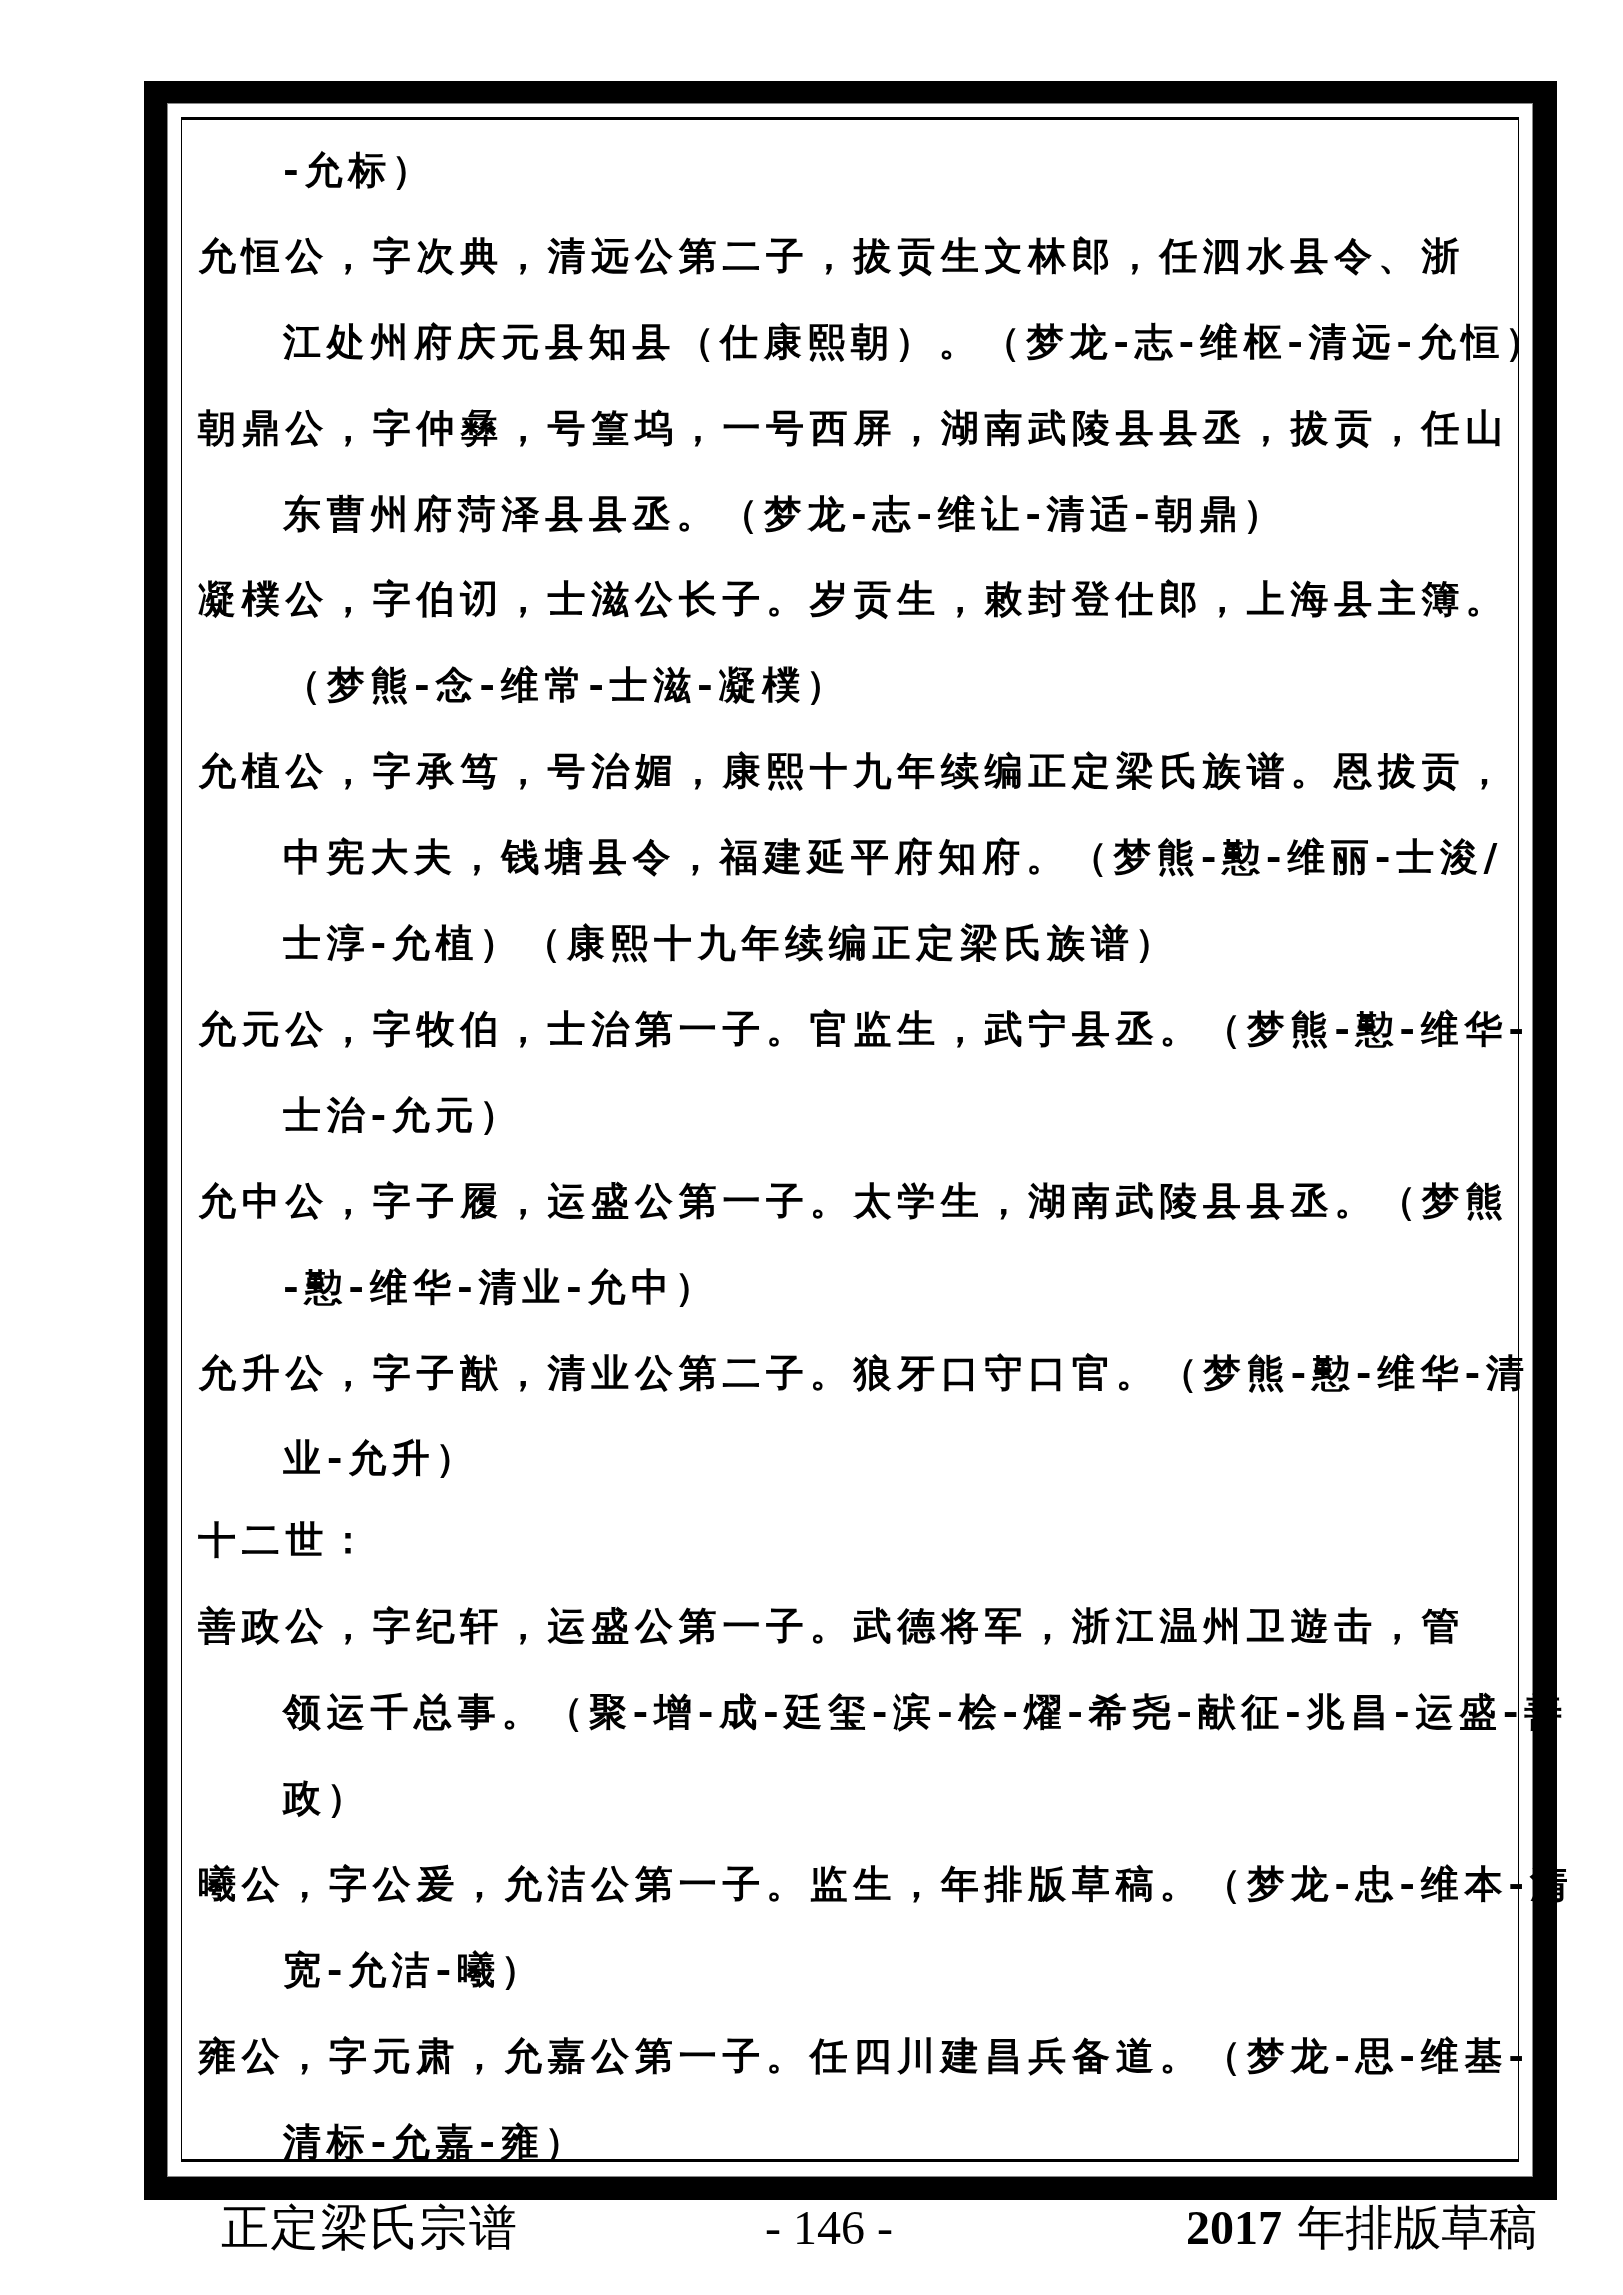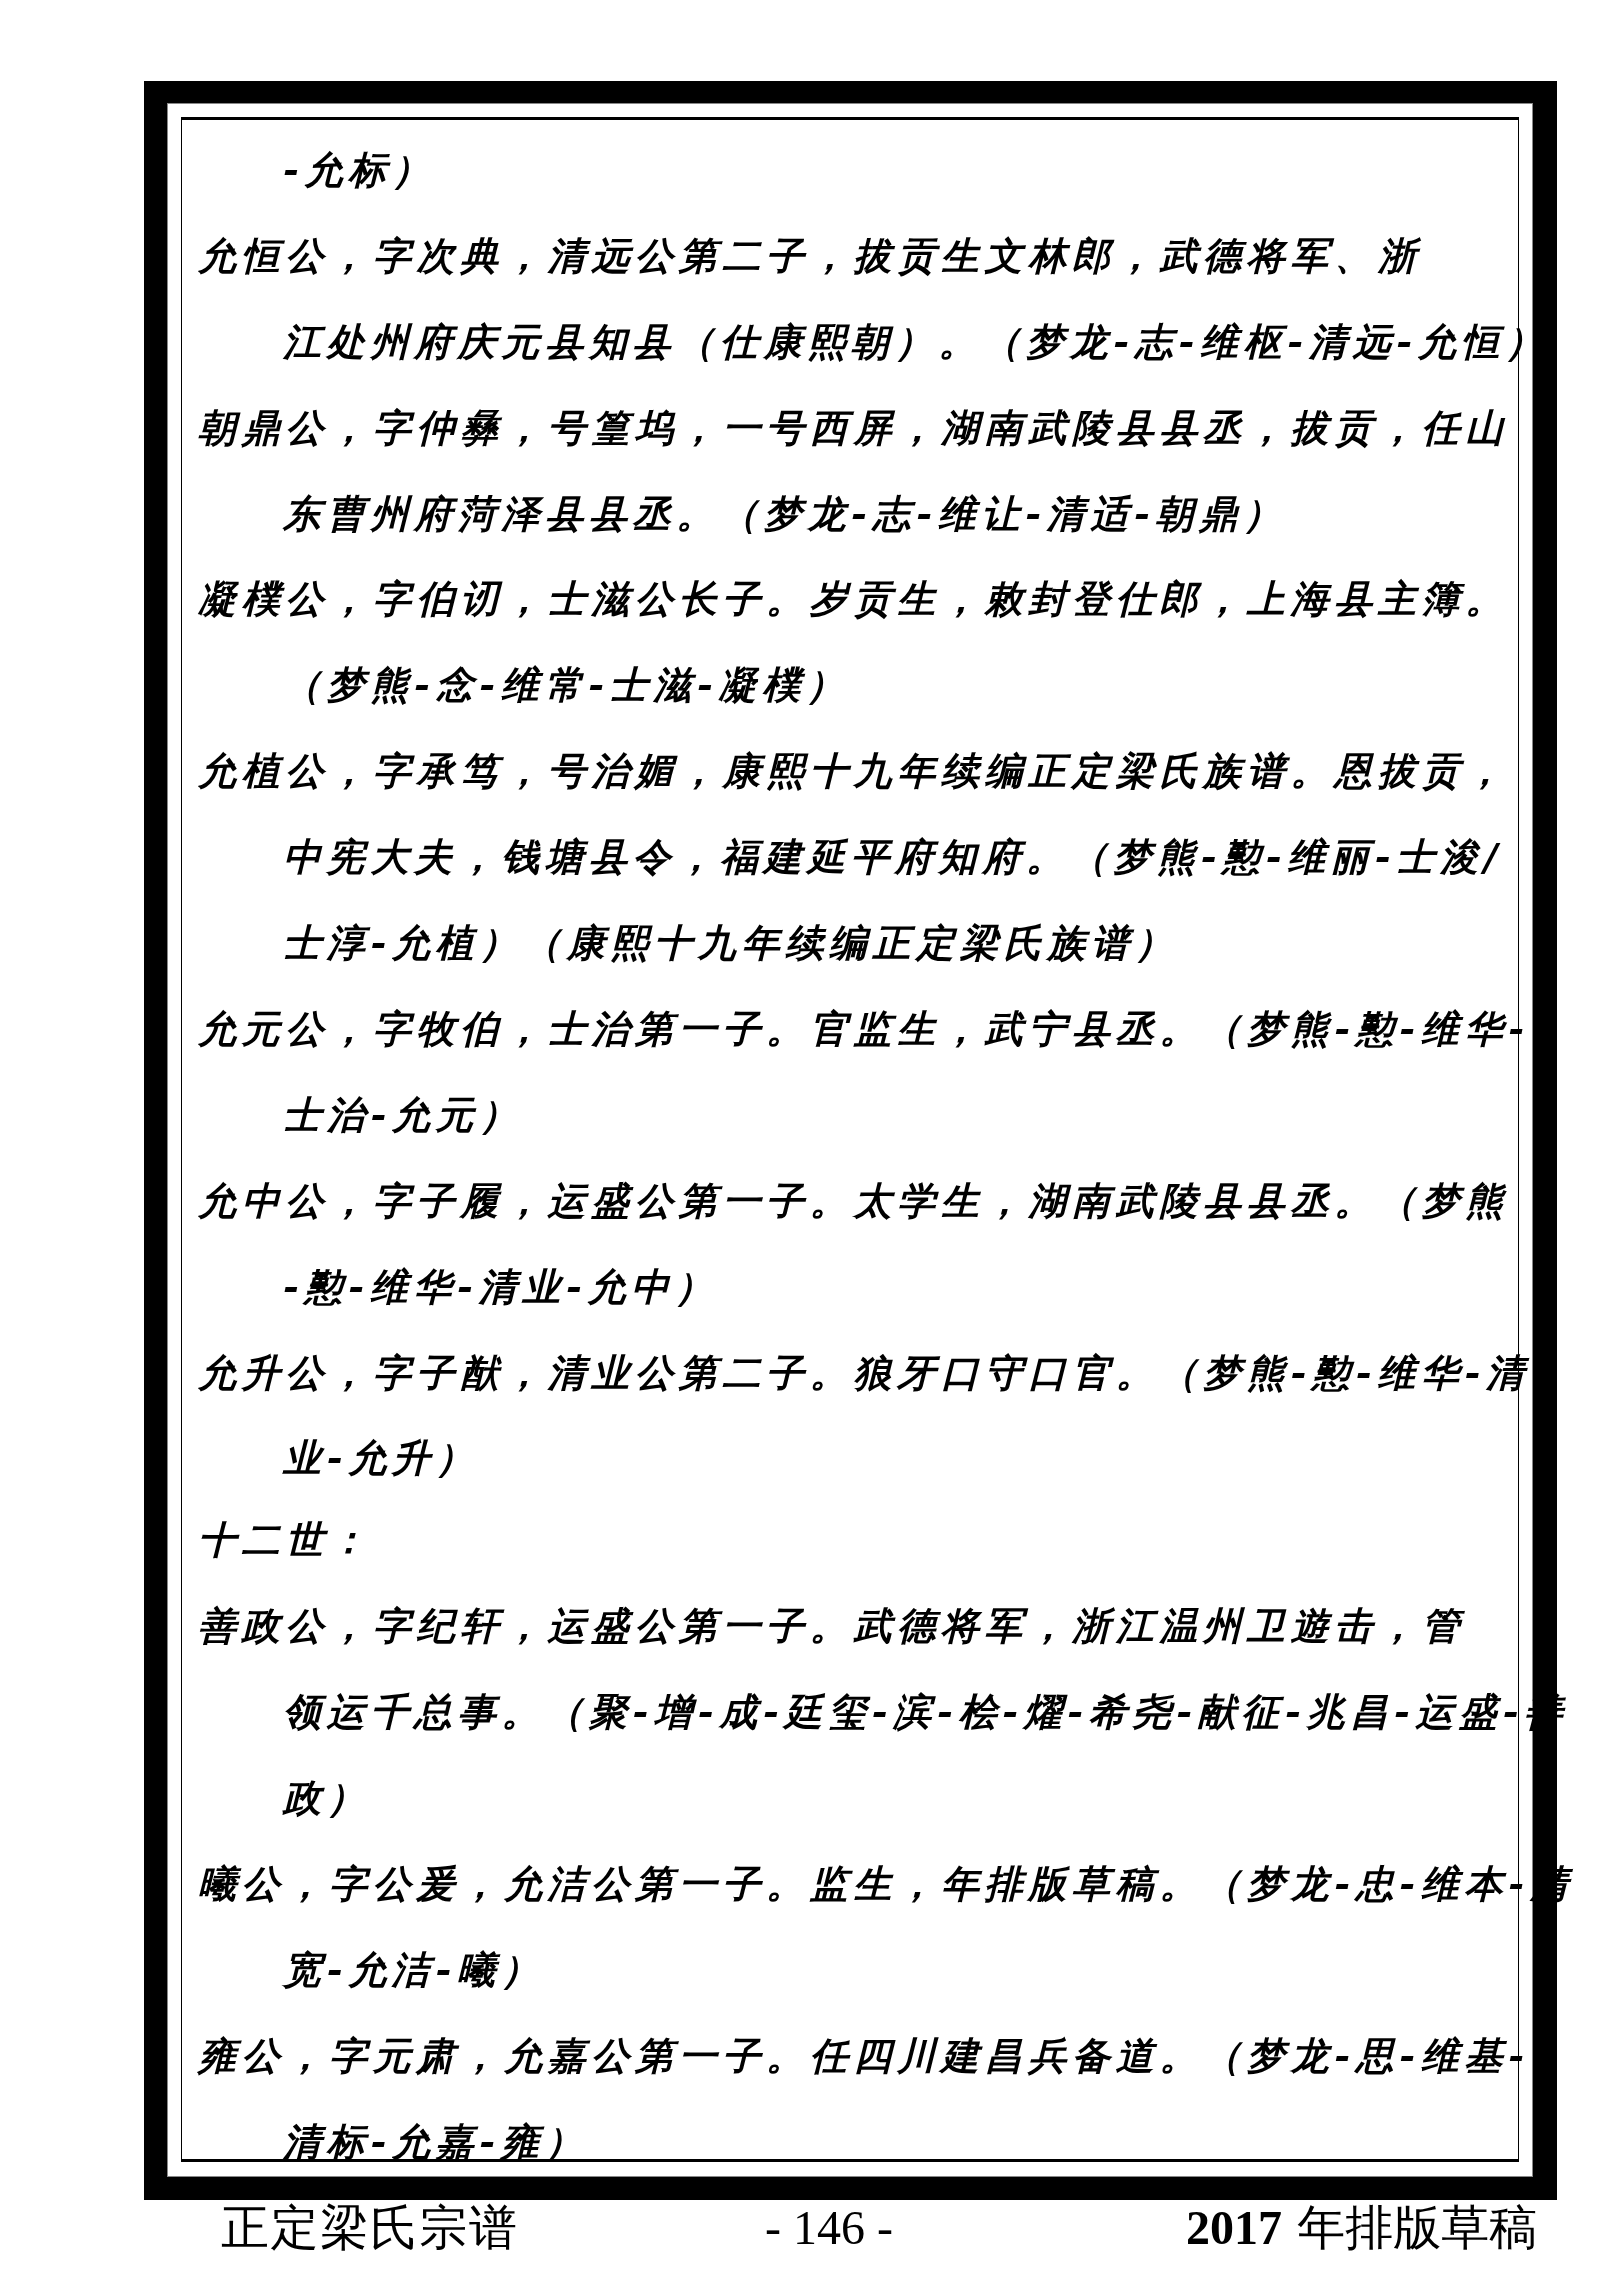--- a/index.html
+++ b/index.html
@@ -8,38 +8,38 @@
   .outer-frame { position:absolute; left:144px; top:81px; width:1413px; height:2119px;
                  background:#000; }
   .white-ring { position:absolute; left:167px; top:103px; width:1366px; height:2074px;
                 background:#fff; border:0.8px solid #888; box-sizing:border-box; }
   .inner-rule { position:absolute; left:181px; top:117px; width:1338px; height:2045px;
                 border-top:3.3px solid #000; border-left:1.6px solid #000;
                 border-right:1.6px solid #000; border-bottom:3.3px solid #000;
                 box-sizing:border-box; background:#fff; }
   .content { position:absolute; left:198px; top:137px; width:1301px; }
   .line { position:absolute; left:0; height:65px; line-height:65px; font-size:38px;
-          font-weight:bold; white-space:nowrap; letter-spacing:5.7px;font-style:italic; }
+          font-weight:bold; white-space:nowrap; letter-spacing:5.7px; }
   .line.indent { left:85px; }
   .footer { position:absolute; top:2199px; height:57px; line-height:57px; font-size:48px; white-space:nowrap; }
   .footer.left { left:221px; letter-spacing:1.6px; }
   .footer.center { left:765px; font-weight:normal; font-family:"Liberation Serif",serif; }
   .footer.right { left:1186px; }
   .footer.right .num { font-weight:bold; font-family:"Liberation Serif",serif;margin-top:24px; }
 </style>
 </head>
 <body>
 
 <div class="outer-frame"></div>
 <div class="white-ring"></div>
 <div class="inner-rule"></div>
 
 <div class="content">
   <div class="line indent" style="top:0px">-允标）</div>
-  <div class="line" style="top:86px">允恒公，字次典，清远公第二子，拔贡生文林郎，武德将军、浙</div>
+  <div class="line" style="top:86px">允恒公，字次典，清远公第二子，拔贡生文林郎，任泗水县令、浙</div>
   <div class="line indent" style="top:172px">江处州府庆元县知县（仕康熙朝）。（梦龙-志-维枢-清远-允恒）</div>
   <div class="line" style="top:258px">朝鼎公，字仲彝，号篁坞，一号西屏，湖南武陵县县丞，拔贡，任山</div>
   <div class="line indent" style="top:344px">东曹州府菏泽县县丞。（梦龙-志-维让-清适-朝鼎）</div>
   <div class="line" style="top:429px">凝樸公，字伯讱，士滋公长子。岁贡生，敕封登仕郎，上海县主簿。</div>
   <div class="line indent" style="top:515px">（梦熊-念-维常-士滋-凝樸）</div>
   <div class="line" style="top:601px">允植公，字承笃，号治媚，康熙十九年续编正定梁氏族谱。恩拔贡，</div>
   <div class="line indent" style="top:687px">中宪大夫，钱塘县令，福建延平府知府。（梦熊-懃-维丽-士浚/</div>
   <div class="line indent" style="top:773px">士淳-允植）（康熙十九年续编正定梁氏族谱）</div>
   <div class="line" style="top:859px">允元公，字牧伯，士治第一子。官监生，武宁县丞。（梦熊-懃-维华-</div>
   <div class="line indent" style="top:945px">士治-允元）</div>

